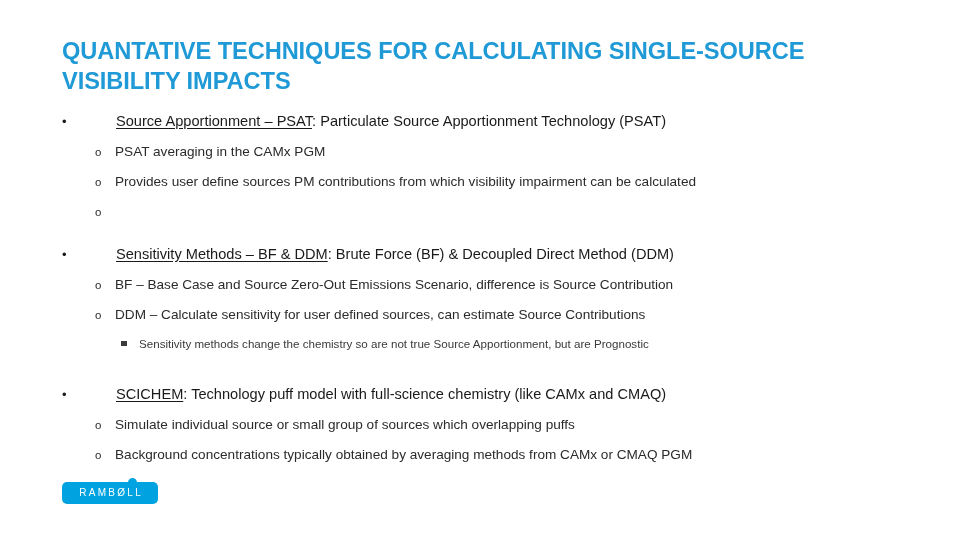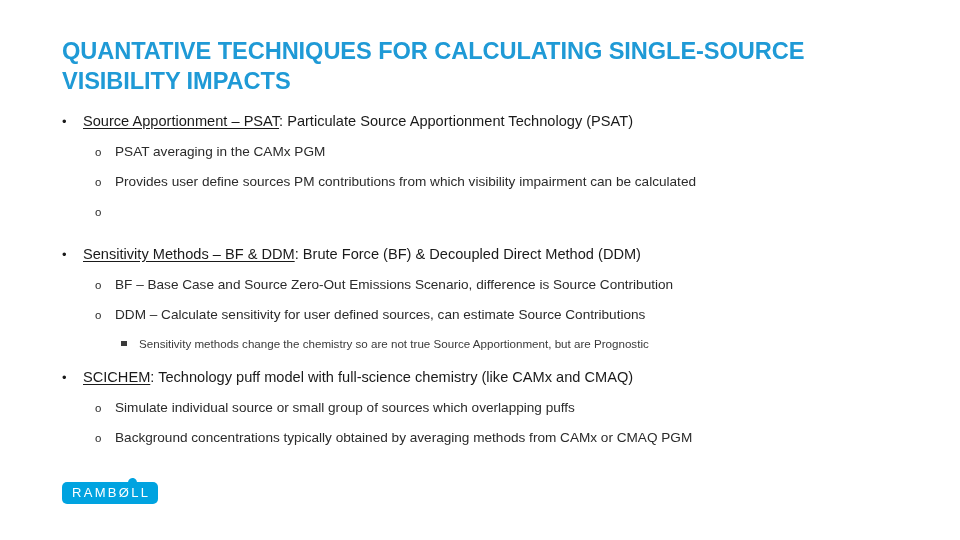--- a/index.html
+++ b/index.html
@@ -63,20 +63,21 @@
     left: 62px;
     top: 0;
     width: 12px;
     font-size: 13px;
     line-height: 19px;
     color: #1a1a1a;
   }
   .lv1 .lead {
     text-decoration: underline;
     text-underline-offset: 2px;
+    margin-left: 33px;
   }
 
   
   .lv2 {
     position: relative;
     padding-left: 115px;
     padding-right: 30px;
     min-height: 17px;
     margin-bottom: 13px;
     color: #2b2b2b;
@@ -92,21 +93,21 @@
     line-height: 18px;
     color: #2b2b2b;
   }
 
   
   .lv3 {
     position: relative;
     padding-left: 139px;
     padding-right: 30px;
     min-height: 15px;
-    margin-bottom: 11px;
+    margin-bottom: 28px;
     color: #3a3a3a;
     font-size: 11.6px;
     line-height: 15px;
   }
   .lv3 .marker {
     position: absolute;
     left: 121px;
     top: 5px;
     width: 6px;
     height: 5px;
@@ -148,21 +149,21 @@
   .logo-text {
     position: absolute;
     left: 0;
     top: 0;
     width: 96px;
     height: 22px;
     line-height: 22px;
     text-align: center;
     color: #ffffff;
     font-family: "Liberation Sans", sans-serif;
-    font-size: 13px;
+    font-size: 10px;
     font-weight: normal;
     letter-spacing: 2.3px;
     text-indent: 2.3px;
   }
 </style>
 </head>
 <body>
 
 <div class="slide">
 

